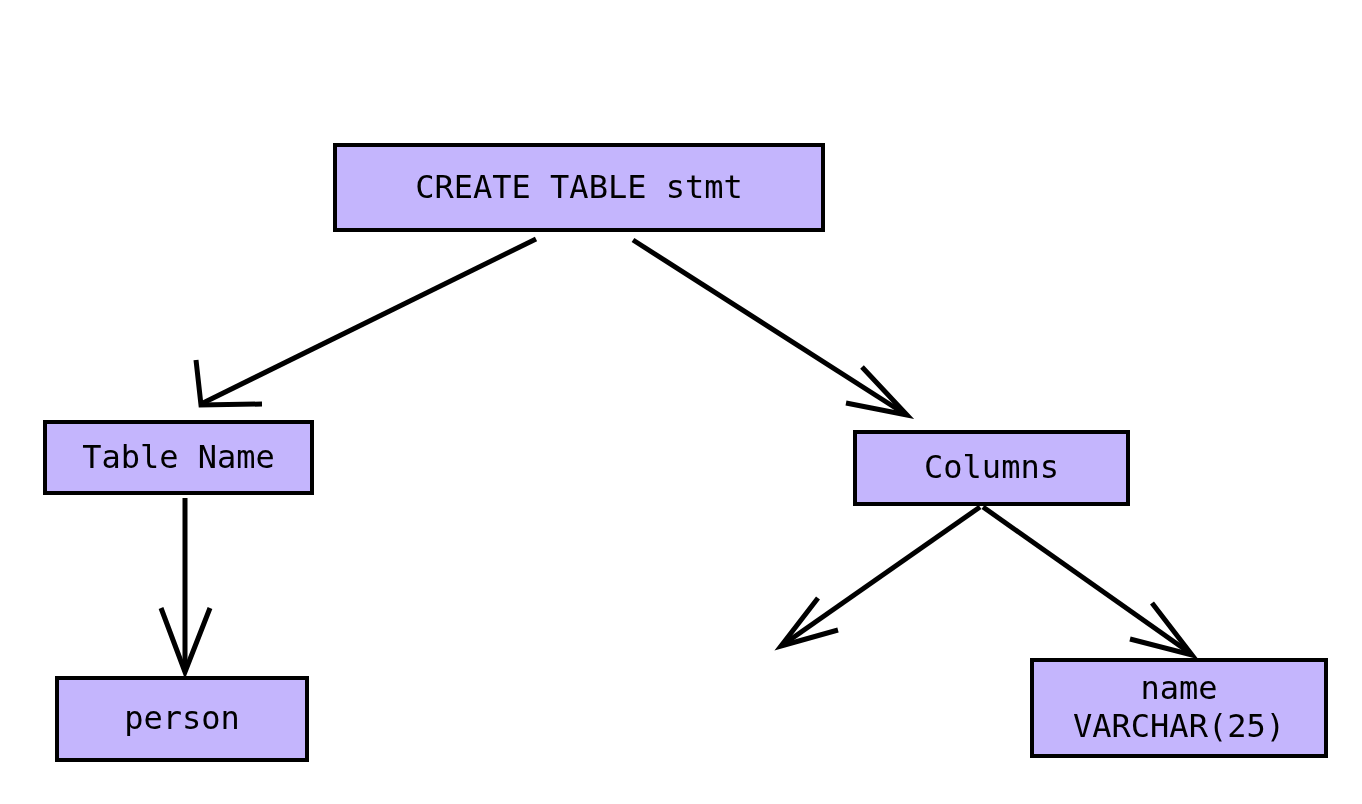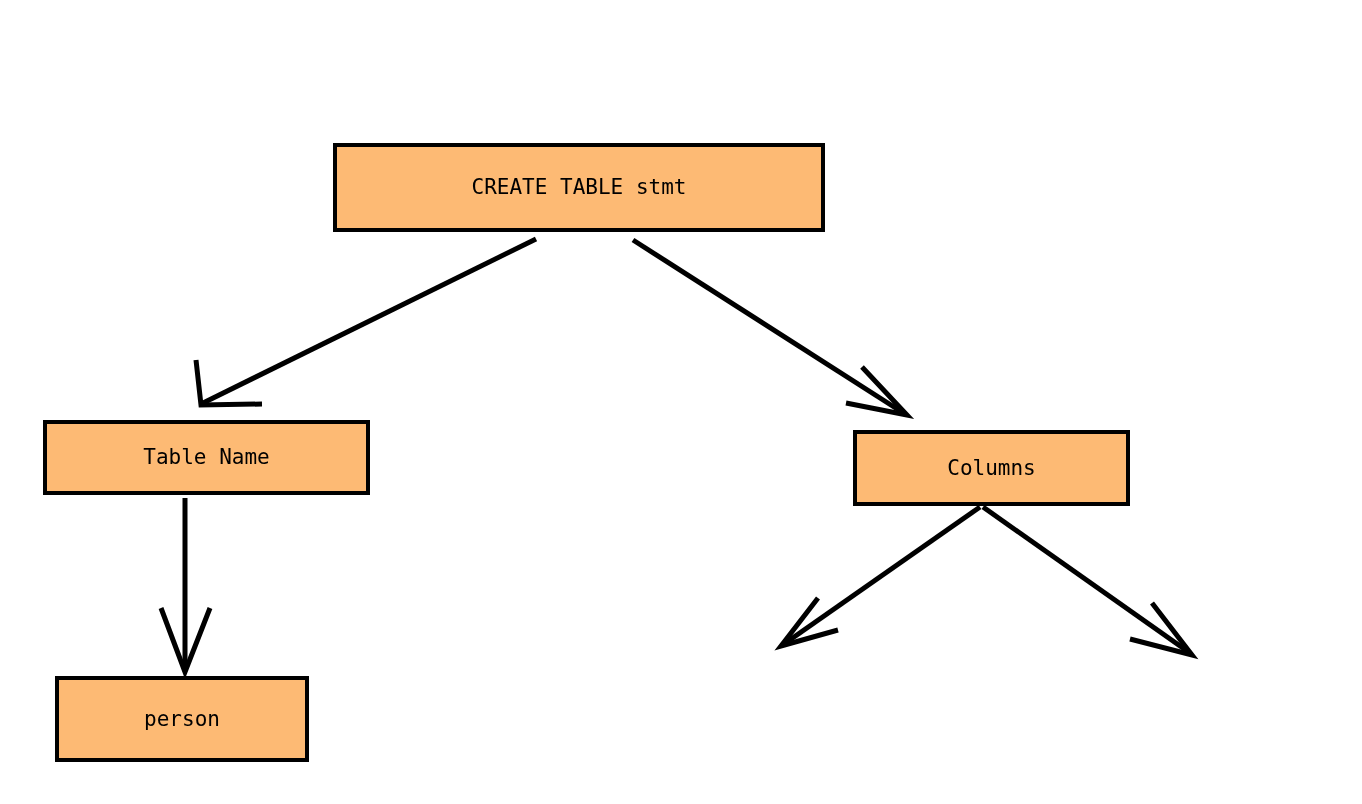--- a/index.html
+++ b/index.html
@@ -32,29 +32,29 @@
     letter-spacing: 0.5px;
     white-space: pre;
     font-family: "DejaVu Sans Mono", "Liberation Mono", monospace;
     color: #000000;
   }
 
   
   .node {
     position: absolute;
     box-sizing: border-box;
-    background: #fdba74;
+    background: #c4b5fd;
     border: 4px solid #000000;
     display: flex;
     flex-direction: column;
     align-items: center;
     justify-content: center;
     text-align: center;
     font-family: "DejaVu Sans Mono", "Liberation Mono", monospace;
-    font-size: 21px;
+    font-size: 32px;
     line-height: 1.18;
     color: #000000;
     white-space: pre;
   }
   .node .line2 { display: block; }
 
   
   svg.arrows {
     position: absolute;
     left: 0; top: 0;
@@ -105,27 +105,31 @@
     <g>
       <line x1="983" y1="507" x2="1190" y2="653"></line>
       <polyline class="head" points="1152,603 1192,655 1130,639"></polyline>
     </g>
   </svg>
 
   <div class="node" style="left:333px; top:143px; width:492px; height:89px;">
     <span>CREATE TABLE stmt</span>
   </div>
 
-  <div class="node" style="left:43px; top:420px; width:327px; height:75px;">
+  <div class="node" style="left:43px; top:420px; width:271px; height:75px;">
     <span>Table Name</span>
   </div>
 
   <div class="node" style="left:853px; top:430px; width:277px; height:76px;text-align:right;">
     <span>Columns</span>
   </div>
 
   <div class="node" style="left:55px; top:676px; width:254px; height:86px;">
     <span>person</span>
   </div>
 
 
+  <div class="node" style="left:1030px; top:658px; width:298px; height:100px;">
+    <span>name</span>
+    <span class="line2">VARCHAR(25)</span>
+  </div>
 
 </div>
 
 </body></html>

